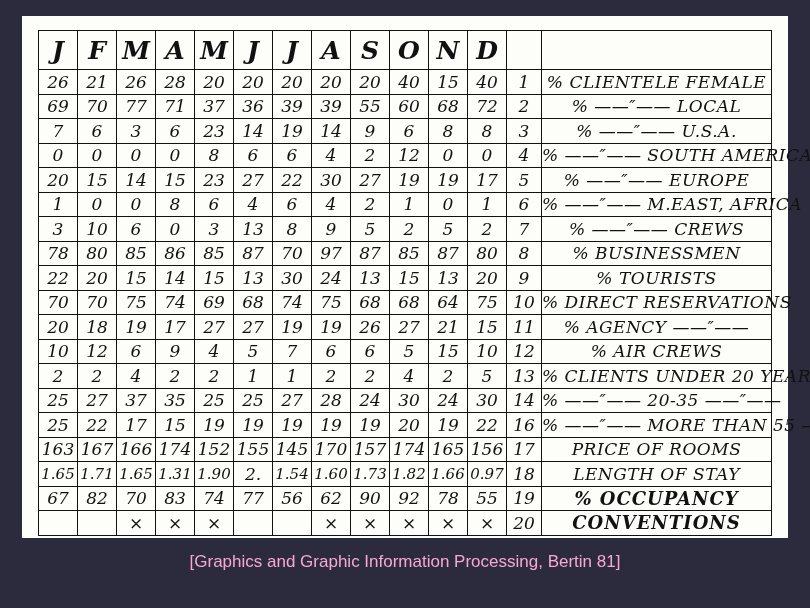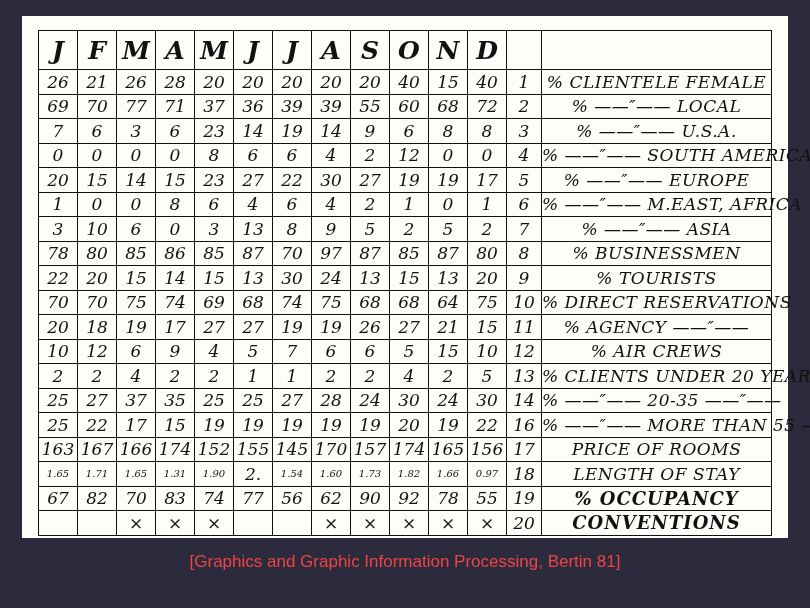--- a/index.html
+++ b/index.html
@@ -79,42 +79,42 @@
     letter-spacing: 0.5px;
     white-space: nowrap;
   }
   tr.data-row td {
     height: 23.5px;
     font-size: 17px;
     font-family: "DejaVu Serif", serif;
     font-style: italic;
   }
   tr.data-row td.small-val {
-    font-size: 10px;
+    font-size: 15px;
   }
   td.cell-x {
     font-size: 16px;
     font-style: normal;
     font-family: "DejaVu Sans", sans-serif;
   }
   .row-19 .label-col,
   .row-20 .label-col {
     font-weight: bold;
     font-style: italic;
     font-family: "DejaVu Serif", serif;
     font-size: 18px;
     letter-spacing: 1px;
   }
   #caption {
     position: absolute;
     left: 0;
     top: 552px;
     width: 810px;
     text-align: center;
-    color: #ef4444;
+    color: #f9a8d4;
     font-size: 17px;
     font-family: "Liberation Sans", sans-serif;
   }
 </style>
 </head>
 <body>
 
 <div id="page">
 
   <div id="sheet">
@@ -240,21 +240,21 @@
               <td class="month-col">0</td>
               <td class="month-col">3</td>
               <td class="month-col">13</td>
               <td class="month-col">8</td>
               <td class="month-col">9</td>
               <td class="month-col">5</td>
               <td class="month-col">2</td>
               <td class="month-col">5</td>
               <td class="month-col">2</td>
               <td class="num-col">7</td>
-              <td class="label-col">% ——″——   ASIA</td>
+              <td class="label-col">% ——″——   CREWS</td>
             </tr>
             <tr class="data-row row-8">
               <td class="month-col">78</td>
               <td class="month-col">80</td>
               <td class="month-col">85</td>
               <td class="month-col">86</td>
               <td class="month-col">85</td>
               <td class="month-col">87</td>
               <td class="month-col">70</td>
               <td class="month-col">97</td>

